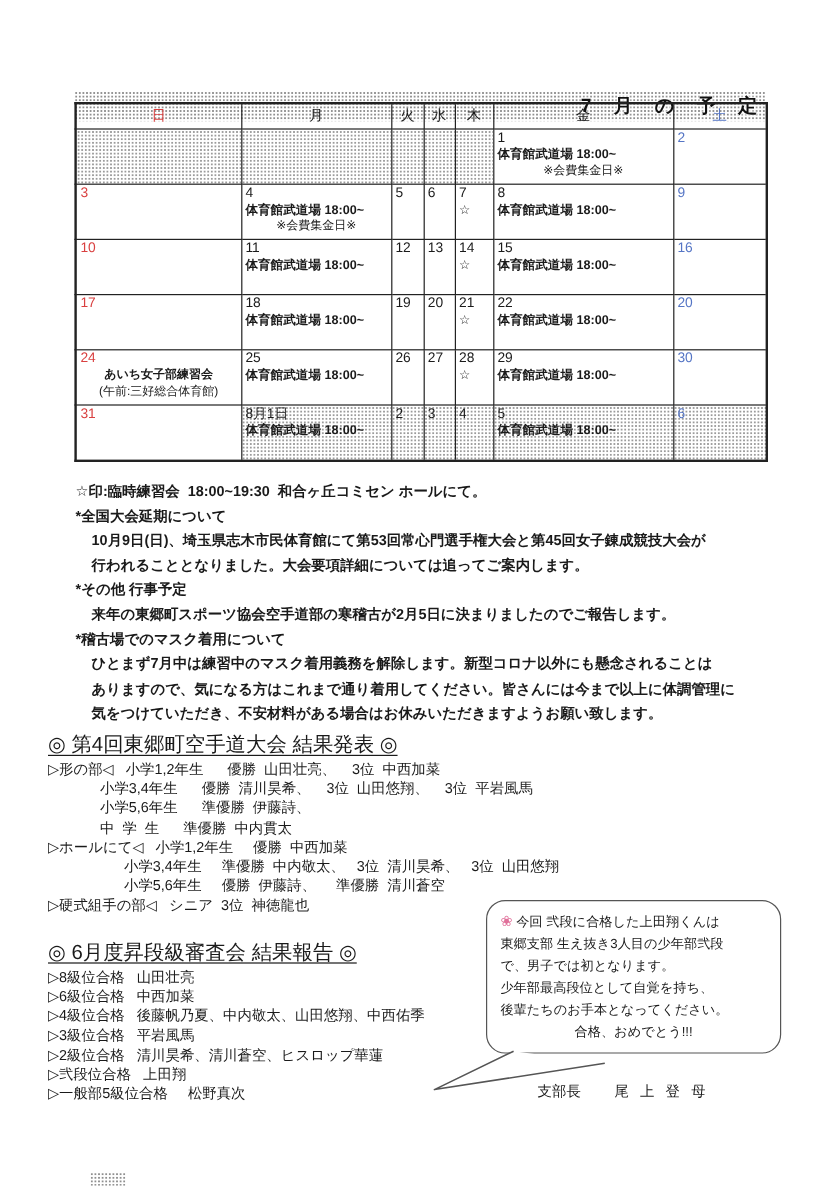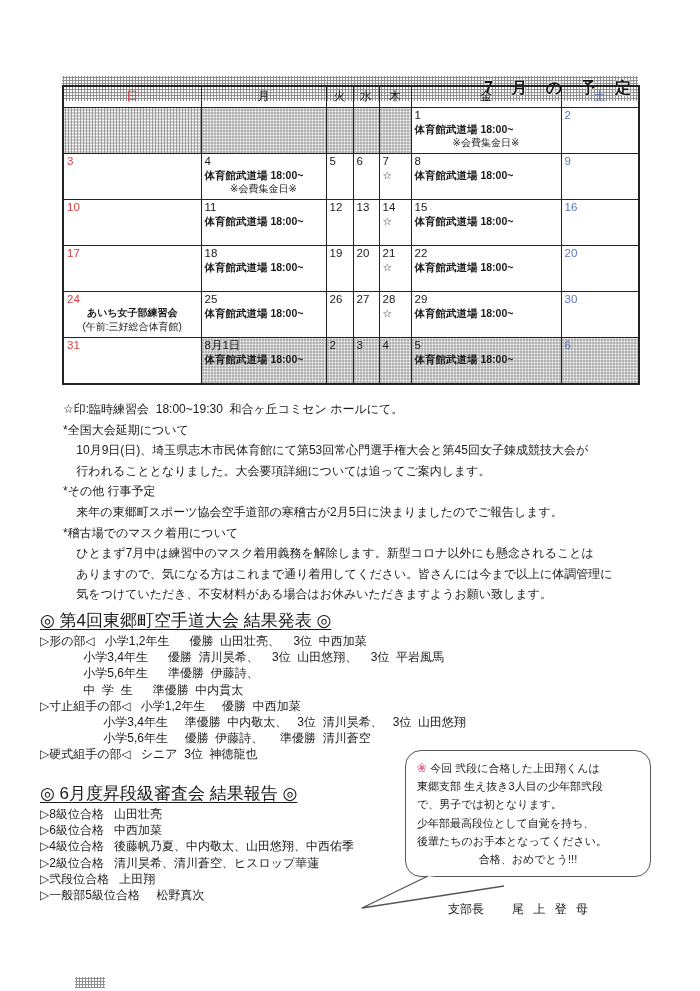--- a/index.html
+++ b/index.html
@@ -31,21 +31,21 @@
   tbody td:first-child .d{color:#d94040;}
   tbody td:last-child .d{color:#5575c5;}
   td .e{font-size:10.5px;line-height:14px;}
   td .e.b{font-weight:bold;}
   td .e.c{text-align:center;font-size:10px;}
   td.shade{background-image:radial-gradient(circle,#9b9b9b 1px,transparent 1.15px);
            background-size:3px 3px;margin-top:40px;}
 
   
   .notes{position:absolute;left:63px;top:399px;width:600px;font-size:12px;}
-  .nl{white-space:pre-wrap;line-height:20.6px;}
+  .nl{white-space:pre-wrap;line-height:20.6px;font-weight:bold;}
 
   
   .section{position:absolute;font-size:12px;}
   .sec1{left:40px;top:612px;width:630px;}
   .sec2{left:40px;top:785px;width:400px;}
   .sec-h{font-weight:normal;text-decoration:underline;text-underline-offset:3px;
          font-size:17px;line-height:17px;margin-bottom:4px;}
   .rl{white-space:pre;line-height:16.2px;}
 
   
@@ -259,31 +259,32 @@
     <div class="nl">    ありますので、気になる方はこれまで通り着用してください。皆さんには今まで以上に体調管理に</div>
     <div class="nl">    気をつけていただき、不安材料がある場合はお休みいただきますようお願い致します。</div>
   </div>
 
   <div class="section sec1">
     <div class="sec-h">◎ 第4回東郷町空手道大会 結果発表 ◎</div>
     <div class="rl">▷形の部◁   小学1,2年生      優勝  山田壮亮、    3位  中西加菜</div>
     <div class="rl">             小学3,4年生      優勝  清川昊希、    3位  山田悠翔、    3位  平岩風馬</div>
     <div class="rl">             小学5,6年生      準優勝  伊藤詩、</div>
     <div class="rl">             中  学  生      準優勝  中内貫太</div>
-    <div class="rl">▷寸止組手の部◁   小学1,2年生     優勝  中西加菜</div>
+    <div class="rl">▷ホールにて◁   小学1,2年生     優勝  中西加菜</div>
     <div class="rl">                   小学3,4年生     準優勝  中内敬太、   3位  清川昊希、   3位  山田悠翔</div>
     <div class="rl">                   小学5,6年生     優勝  伊藤詩、     準優勝  清川蒼空</div>
     <div class="rl">▷硬式組手の部◁   シニア  3位  神徳龍也</div>
   </div>
 
   <div class="section sec2">
     <div class="sec-h">◎ 6月度昇段級審査会  結果報告 ◎</div>
     <div class="rl">▷8級位合格   山田壮亮</div>
     <div class="rl">▷6級位合格   中西加菜</div>
     <div class="rl">▷4級位合格   後藤帆乃夏、中内敬太、山田悠翔、中西佑季</div>
+    <div class="rl">▷3級位合格   平岩風馬</div>
     <div class="rl">▷2級位合格   清川昊希、清川蒼空、ヒスロップ華蓮</div>
     <div class="rl">▷弐段位合格   上田翔</div>
     <div class="rl">▷一般部5級位合格     松野真次</div>
   </div>
 
   <div class="bubble">
     <div class="bl"><span class="flower">❀</span>  <span>今回 弐段に合格した上田翔くんは</span></div>
     <div class="bl">東郷支部 生え抜き3人目の少年部弐段</div>
     <div class="bl">で、男子では初となります。</div>
     <div class="bl">少年部最高段位として自覚を持ち、</div>

